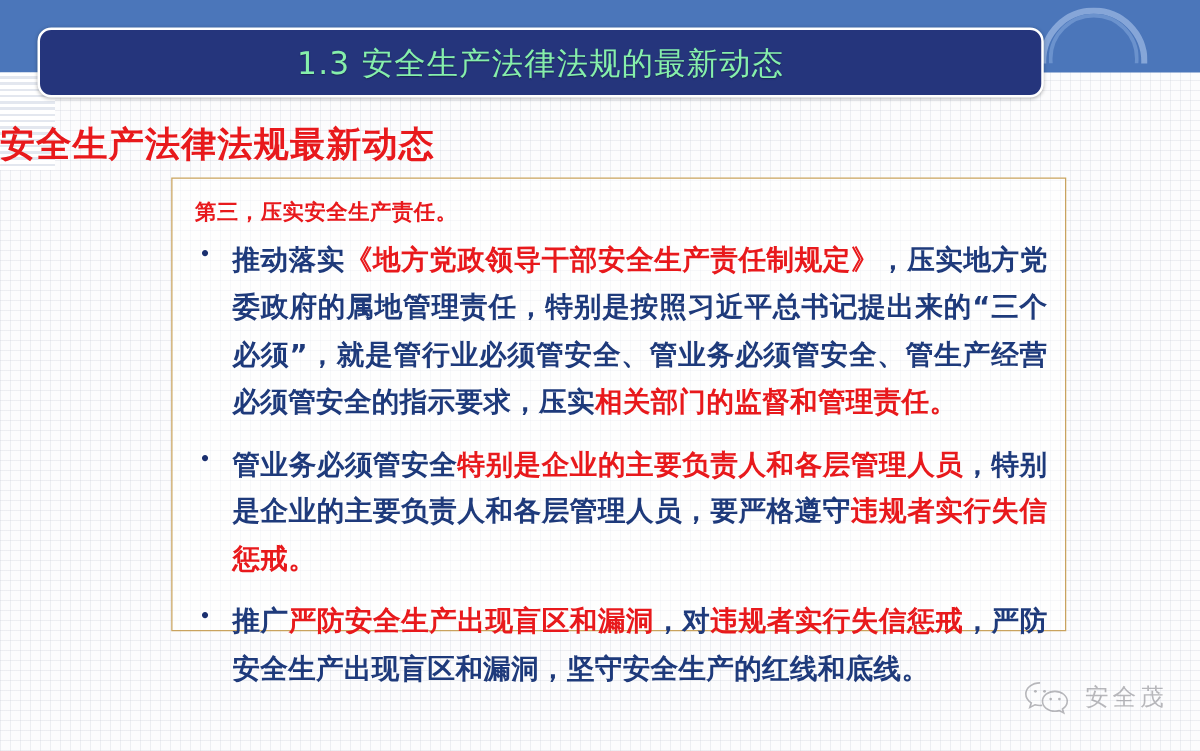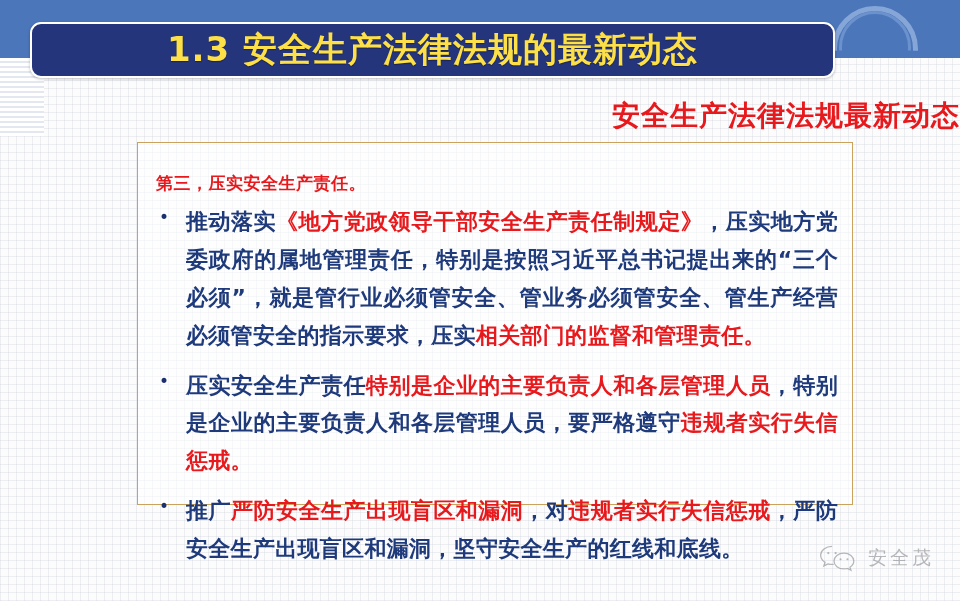--- a/index.html
+++ b/index.html
@@ -82,35 +82,35 @@
     background: #25357c;
     border: 2px solid #ffffff;
     border-radius: 11px;
     box-sizing: border-box;
     display: flex;
     align-items: center;
     justify-content: center;
     box-shadow: 0 1px 3px rgba(0,0,0,0.25);
   }
   .title-text {
-    color: #fde047;
-    font-size: 34px;
-    font-weight: bold;
+    color: #86efac;
+    font-size: 25px;
+    font-weight: normal;
     letter-spacing: 1px;
     white-space: nowrap;
     text-shadow: 0 1px 1px rgba(0,0,0,0.35);
   }
 
   
   .subtitle {
     position: absolute;
     left: 0;
     top: 97px;
     width: 960px;
-    text-align: right;
+    text-align: left;
     color: #e8191c;
     font-size: 28px;
     font-weight: bold;
     letter-spacing: 1px;
   }
 
   
   .content-box {
     position: absolute;
     left: 137px;
@@ -121,21 +121,21 @@
     border: 1px solid #c9a35e;
     background: rgba(255,255,255,0.55);
     padding: 10px 14px 0 14px;
   }
 
   .lead {
     color: #e8191c;
     font-size: 17px;
     font-weight: bold;
     line-height: 1.6;
-    margin: 17px 0 6px 4px;
+    margin: 4px 0 6px 4px;
     letter-spacing: 0.5px;
   }
 
   .bullet-row {
     display: flex;
     align-items: flex-start;
     margin-bottom: 12px;
   }
   .bullet-dot {
     flex: 0 0 auto;
@@ -201,21 +201,21 @@
 
   <div class="content-box">
     <div class="lead">第三，压实安全生产责任。</div>
     <div id="bullet-list">
         <div class="bullet-row">
           <div class="bullet-dot">•</div>
           <div class="bullet-body"><span class="c-blue">推动落实</span><span class="c-red">《地方党政领导干部安全生产责任制规定》</span><span class="c-blue">，压实地方党委政府的属地管理责任，特别是按照习近平总书记提出来的“三个必须”，就是管行业必须管安全、管业务必须管安全、管生产经营必须管安全的指示要求，压实</span><span class="c-red">相关部门的监督和管理责任。</span></div>
         </div>
         <div class="bullet-row">
           <div class="bullet-dot">•</div>
-          <div class="bullet-body"><span class="c-blue">压实安全生产责任</span><span class="c-red">特别是企业的主要负责人和各层管理人员</span><span class="c-blue">，特别是企业的主要负责人和各层管理人员，要严格遵守</span><span class="c-red">违规者实行失信惩戒。</span></div>
+          <div class="bullet-body"><span class="c-blue">管业务必须管安全</span><span class="c-red">特别是企业的主要负责人和各层管理人员</span><span class="c-blue">，特别是企业的主要负责人和各层管理人员，要严格遵守</span><span class="c-red">违规者实行失信惩戒。</span></div>
         </div>
         <div class="bullet-row">
           <div class="bullet-dot">•</div>
           <div class="bullet-body"><span class="c-blue">推广</span><span class="c-red">严防安全生产出现盲区和漏洞</span><span class="c-blue">，对</span><span class="c-red">违规者实行失信惩戒</span><span class="c-blue">，严防安全生产出现盲区和漏洞，坚守安全生产的红线和底线。</span></div>
         </div>
       </div>
   </div>
 
   <div class="watermark">
     <div class="wm-icon">

